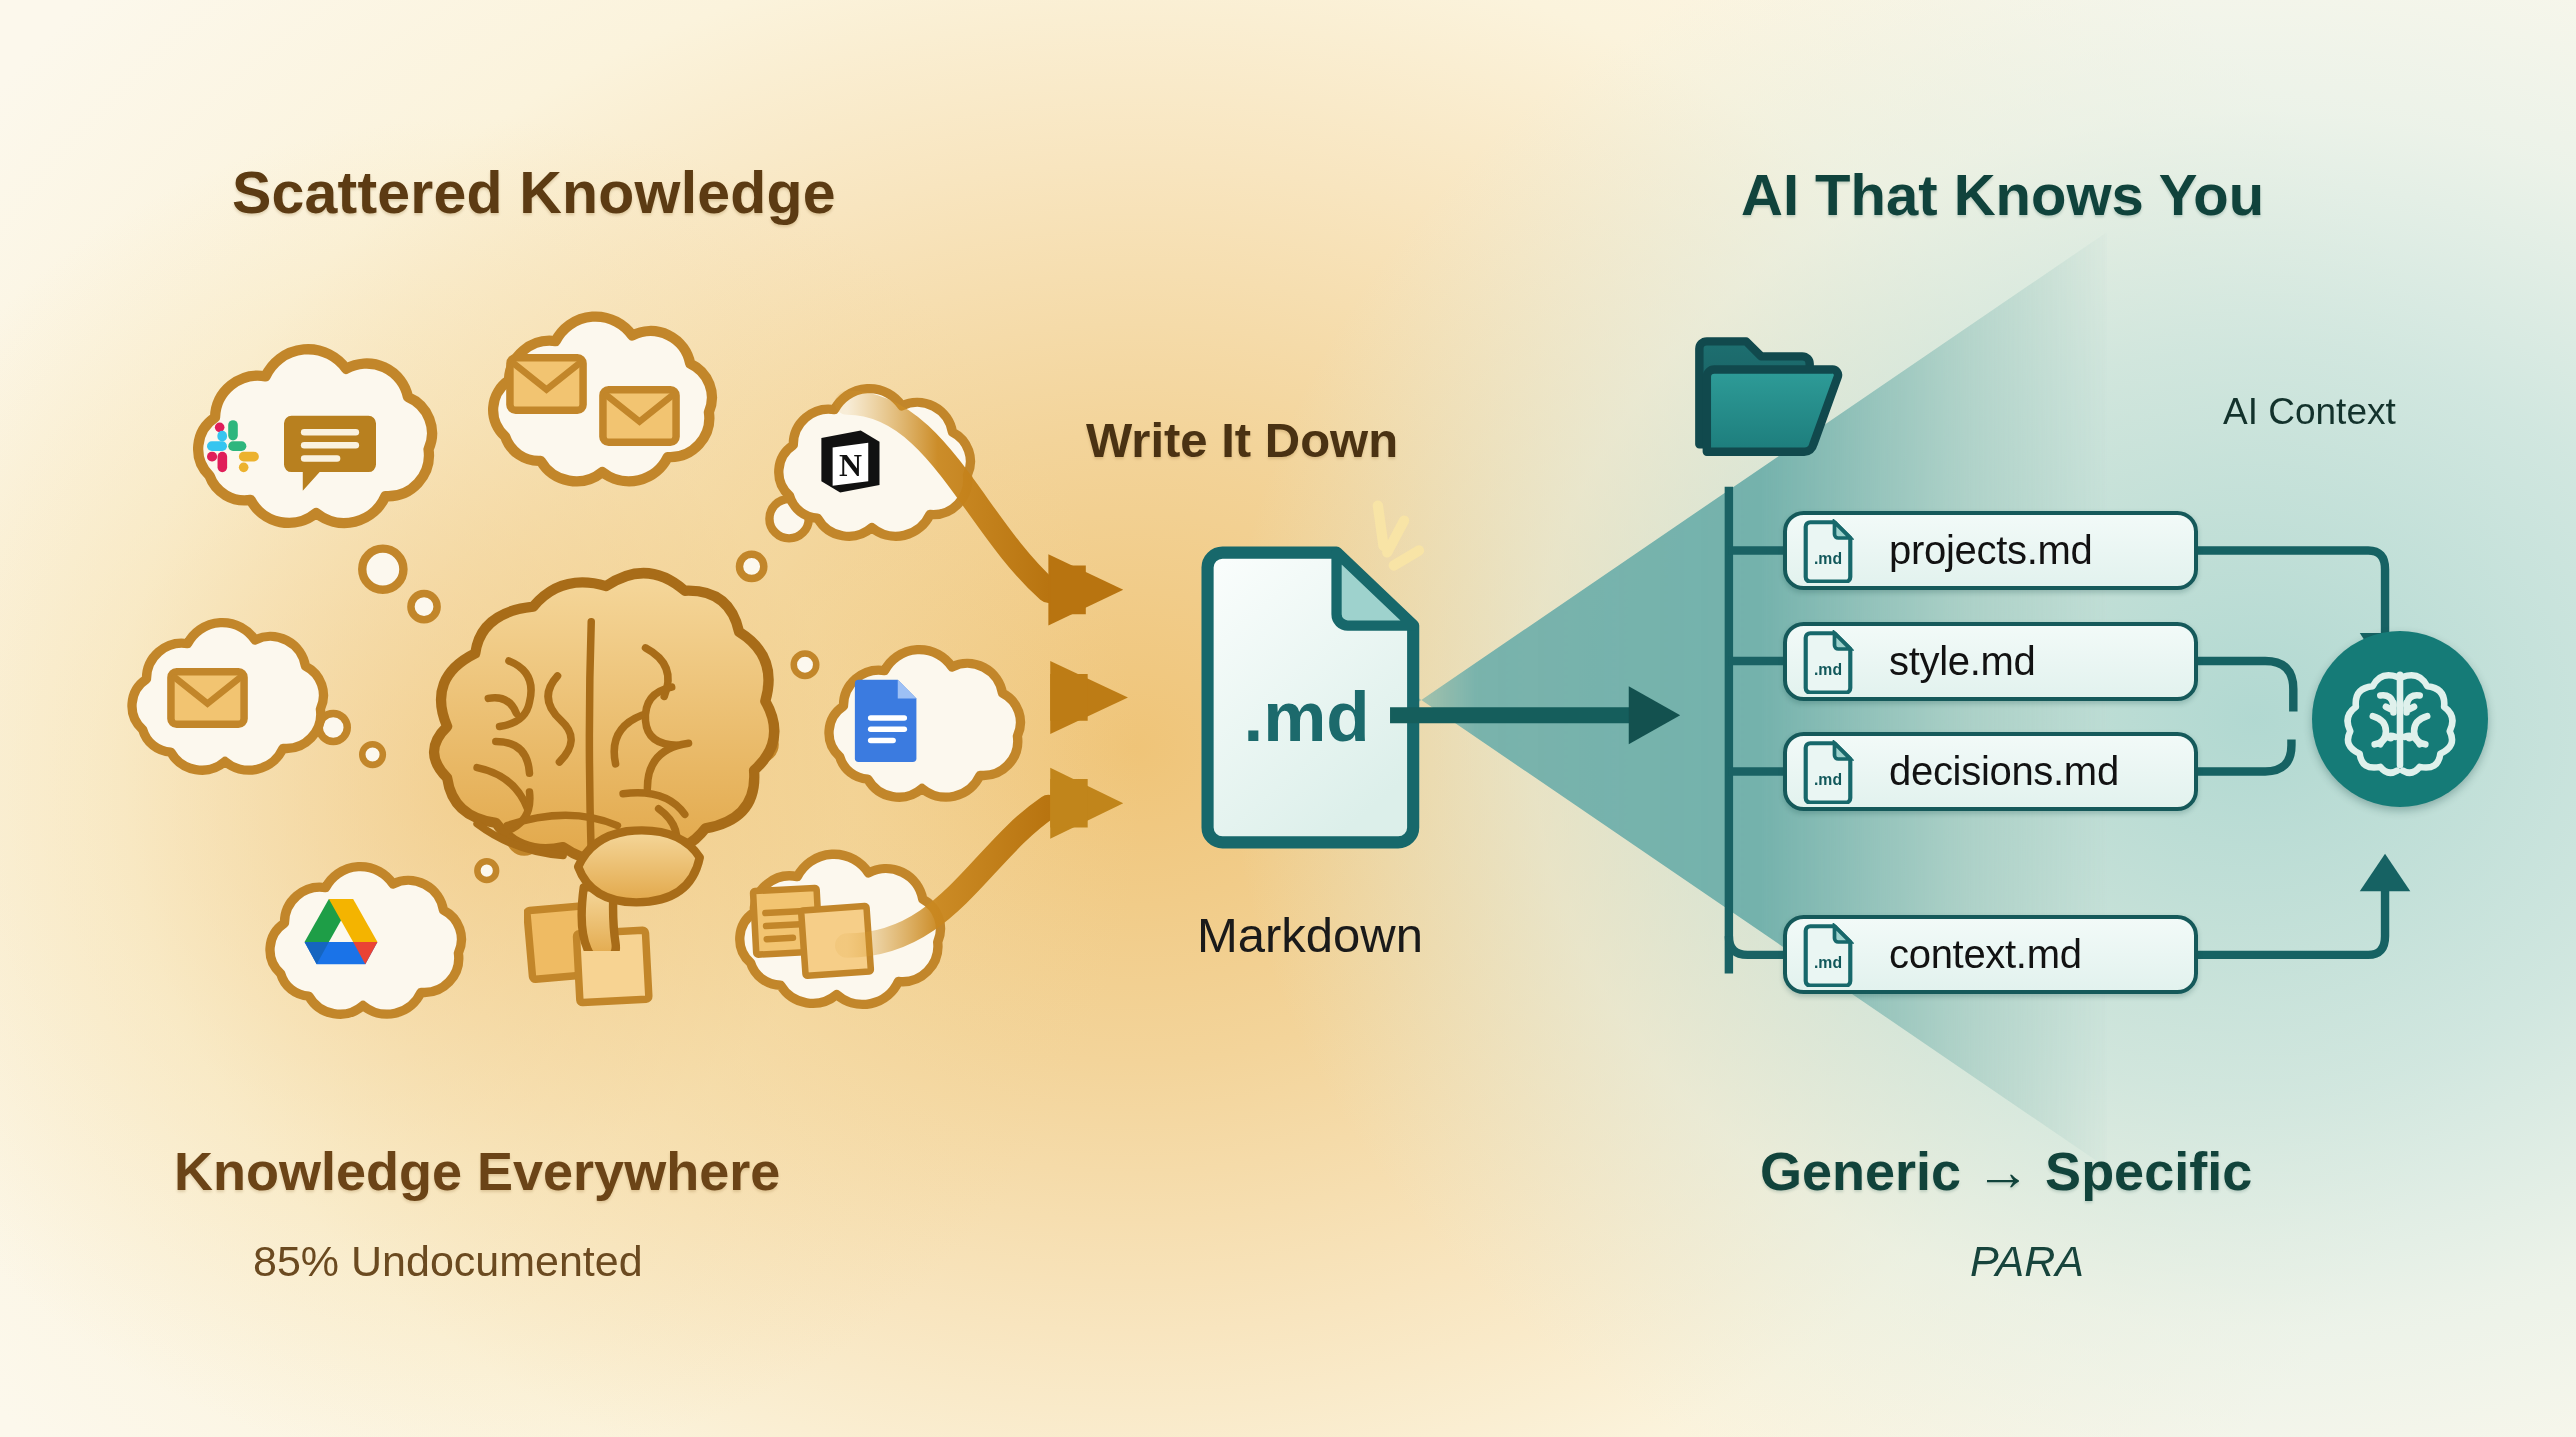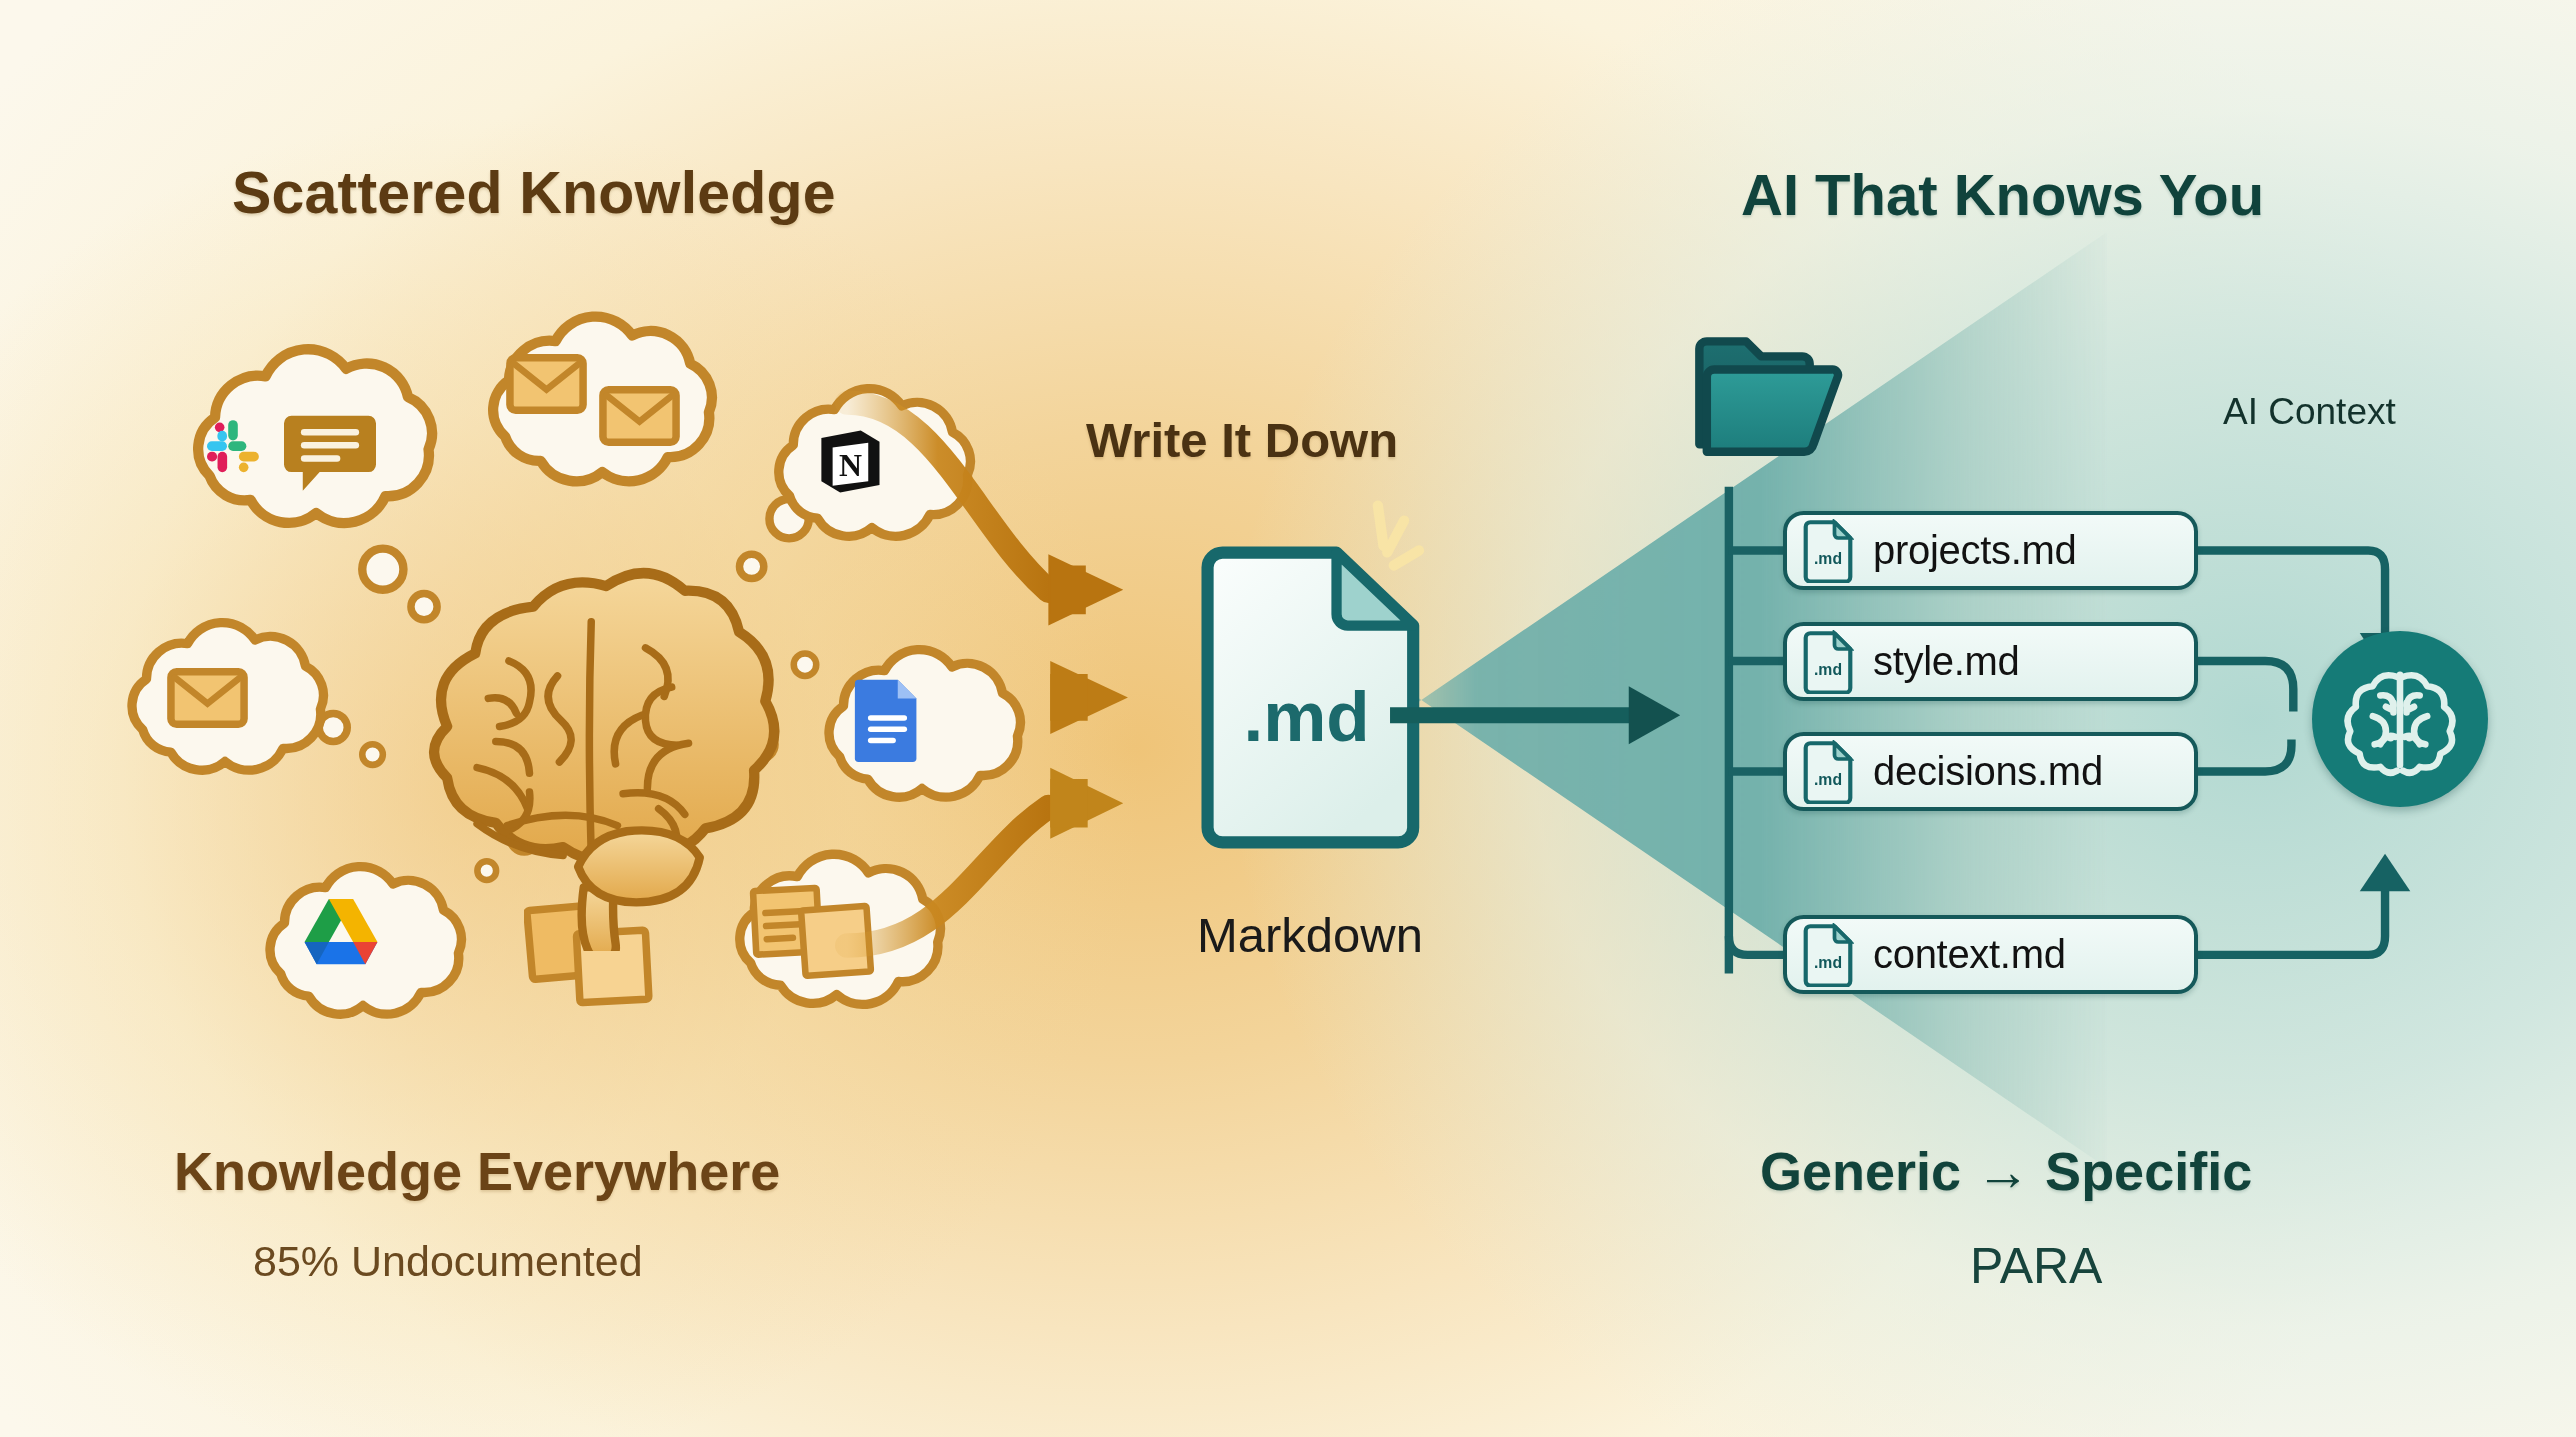--- a/index.html
+++ b/index.html
@@ -38,33 +38,33 @@
   .ai-ctx{position:absolute;left:2223px;top:391px;font-size:37px;color:#13322C;white-space:nowrap;text-align:center;}
 
   .mid-cap{position:absolute;left:1137px;top:908px;width:346px;text-align:center;
     font-size:49px;font-weight:normal;color:#1A1A1A;line-height:1.12;}
 
   .foot-left-t{position:absolute;left:174px;top:1140px;font-size:54px;font-weight:bold;color:#6B4417;
     text-shadow:0 1.9px 2.8px rgba(120,80,20,.2);white-space:nowrap;}
   .foot-left-s{position:absolute;left:253px;top:1237px;font-size:43px;color:#6B4A20;white-space:nowrap;}
   .foot-right-t{position:absolute;left:1760px;top:1140px;font-size:54px;font-weight:bold;color:#11433B;
     text-shadow:0 1.9px 2.8px rgba(20,70,60,.18);white-space:nowrap;}
-  .foot-right-s{position:absolute;left:1970px;top:1237px;font-size:50px;color:#17443C;white-space:nowrap;}
+  .foot-right-s{position:absolute;left:1970px;top:1237px;font-size:43px;color:#17443C;white-space:nowrap;font-style:italic;}
 
   
   .cloud{position:absolute;}
   .cloud svg{display:block;overflow:visible;}
   .ic{position:absolute;}
 
   
   .fcard{position:absolute;height:79px;border:4.7px solid #15595A;border-radius:20.6px;
     background:linear-gradient(180deg,#F2FAF8 0%,#E2F2EE 100%);
     box-shadow:0 2.8px 5.6px rgba(15,70,66,.22);
     display:flex;align-items:center;gap:19px;padding-left:15px;box-sizing:border-box;}
-  .fcard .nm{font-size:40px;color:#121212;letter-spacing:-0.3px;white-space:nowrap;}
+  .fcard .nm{font-size:40px;color:#121212;letter-spacing:-0.3px;white-space:nowrap;margin-left:16px;}
   .mdico{width:52px;height:64px;flex:0 0 auto;}
 
   .brainbadge{position:absolute;left:2312px;top:631px;width:176px;height:176px;border-radius:50%;
     background:#157B77;box-shadow:0 3.7px 8.4px rgba(10,60,56,.3);}
   .brainbadge svg{position:absolute;left:50%;top:50%;transform:translate(-50%,-50%);}
 
   svg.layer{position:absolute;left:0;top:0;width:2576px;height:1438px;pointer-events:none;}
 </style>
 </head>
 <body>

